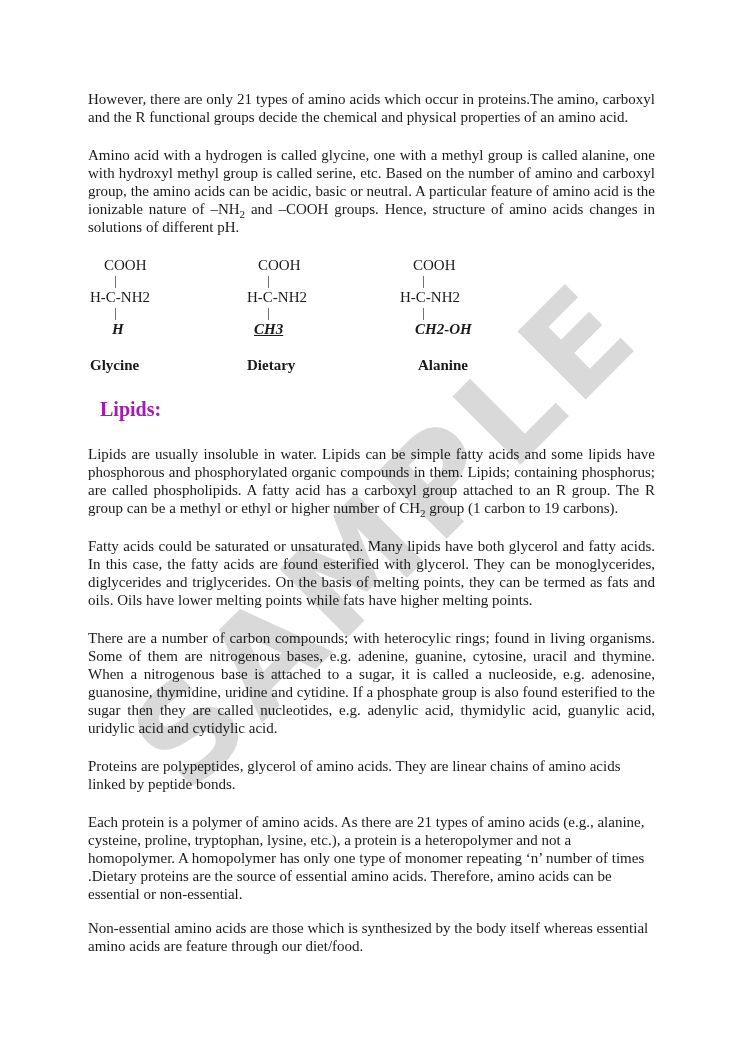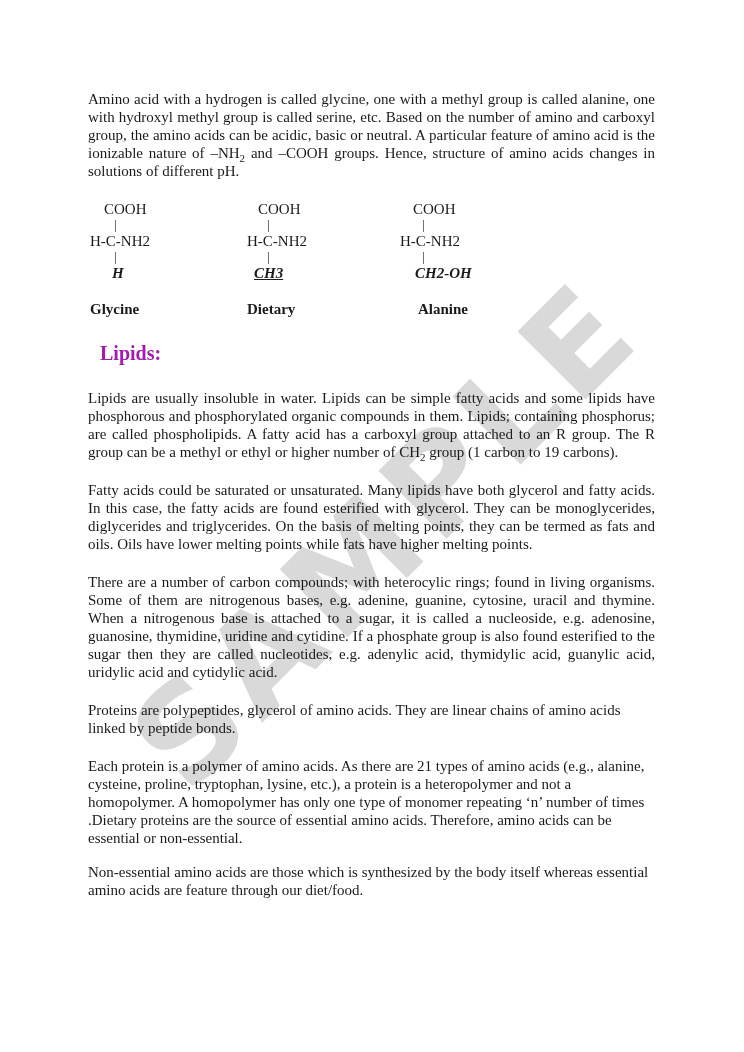--- a/index.html
+++ b/index.html
@@ -84,20 +84,21 @@
 </style>
 </head>
 <body>
 
 <div class="page">
 
   <div class="watermark">SAMPLE</div>
 
   <div class="content">
 
+    <p class="para just">However, there are only 21 types of amino acids which occur in proteins.The amino, carboxyl and the R functional groups decide the chemical and physical properties of an amino acid.</p>
 
     <p class="para just"><span>Amino acid with a hydrogen is called glycine, one with a methyl group is called alanine, one with hydroxyl methyl group is called serine, etc. Based on the number of amino and carboxyl group, the amino acids can be acidic, basic or neutral. A particular feature of amino acid is the ionizable nature of –NH</span><sub>2</sub><span> and –COOH groups. Hence, structure of amino acids changes in solutions of different pH.</span></p>
 
     <div class="structures">
 
       <div class="struct-col col-1">
         <div class="f-line f-top">COOH</div>
         <div class="f-line f-bond">|</div>
         <div class="f-line">H-C-NH2</div>
         <div class="f-line f-bond">|</div>

